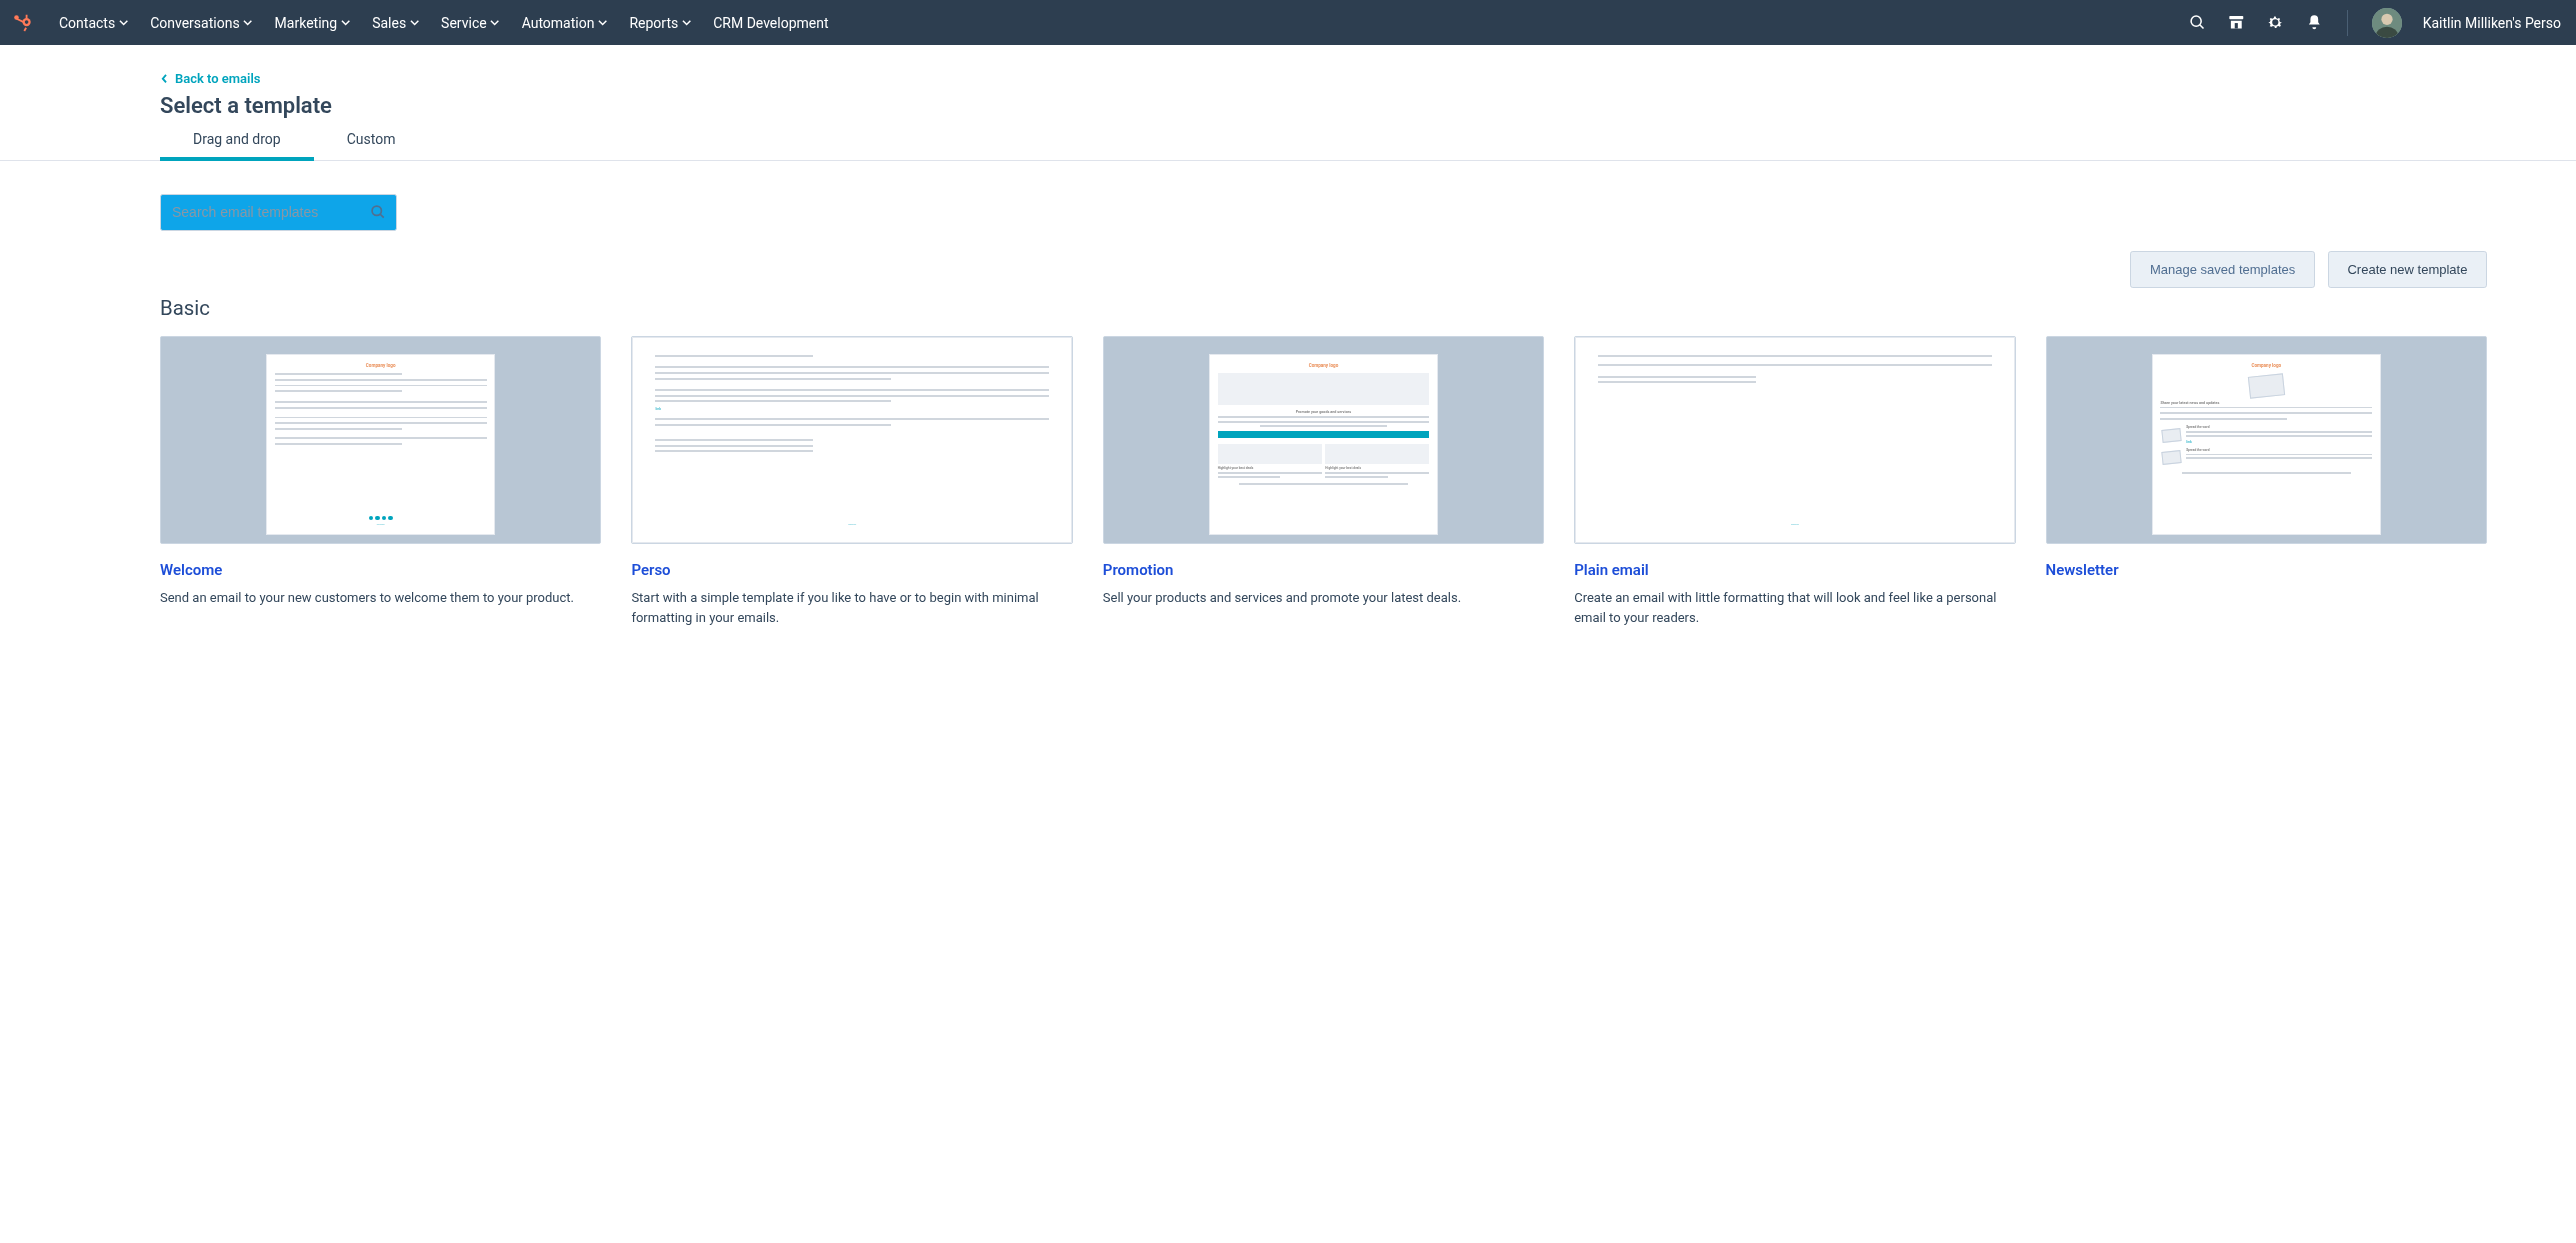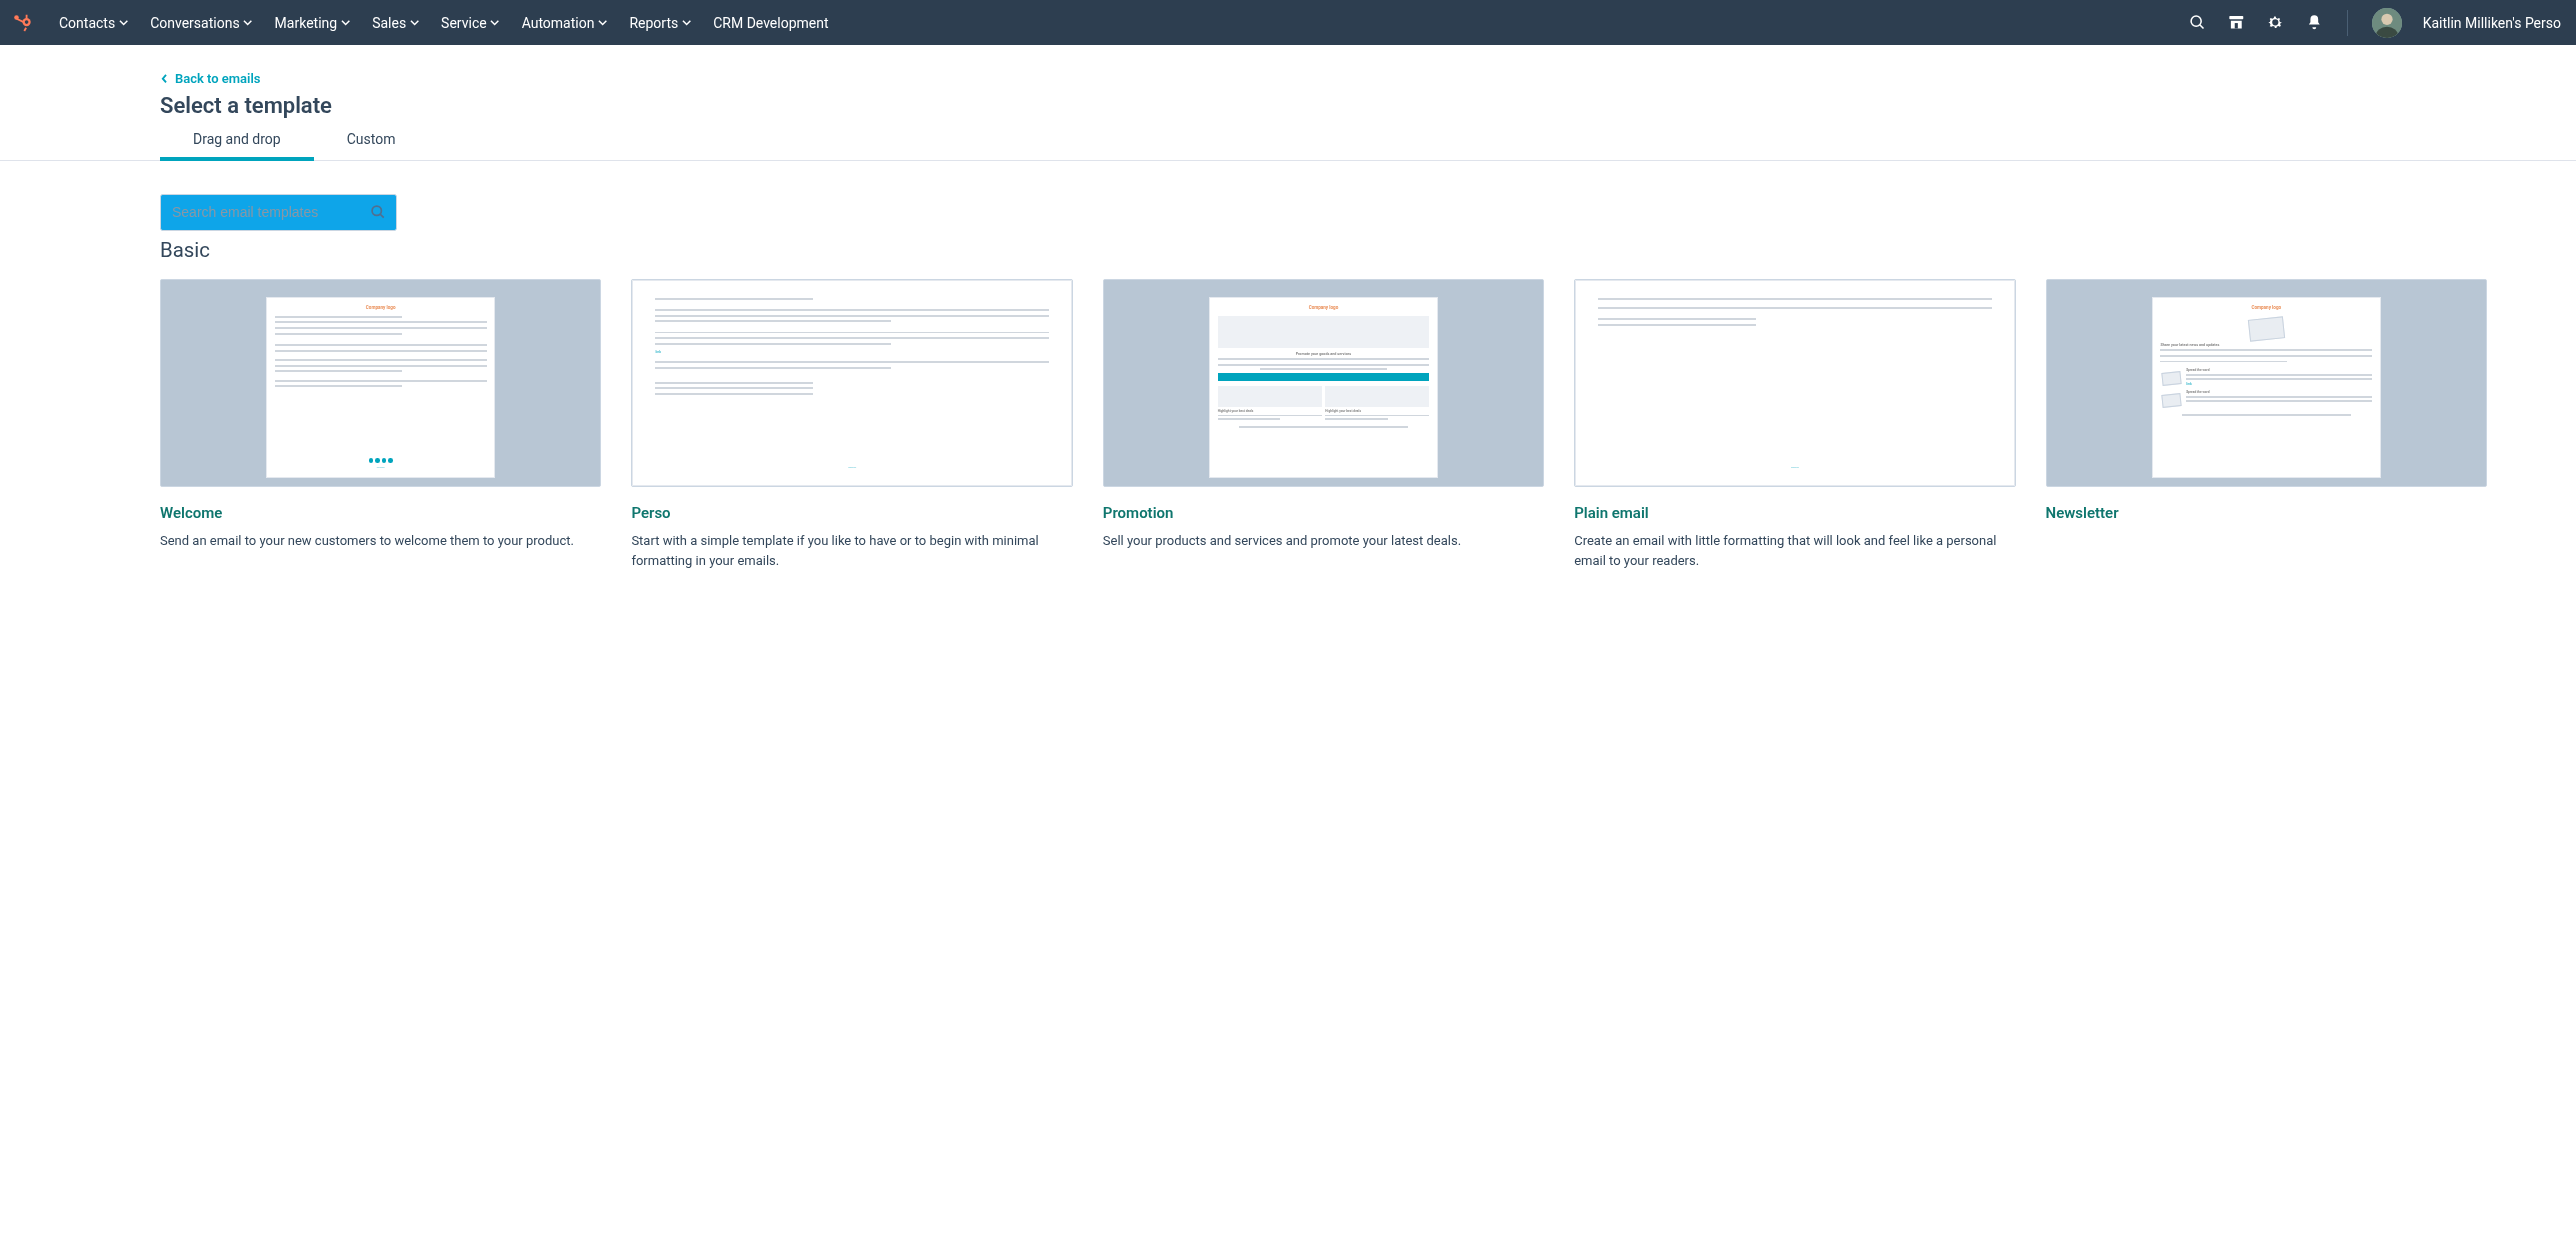--- a/index.html
+++ b/index.html
@@ -43,21 +43,21 @@
   .section-title { font-size: 20.4px; font-weight: 400; color: #33475b; margin-top: 7.4px; }
 
   .cards { display: grid; grid-template-columns: repeat(5, 1fr); gap: 30px; margin-top: 16.7px; }
   .card { cursor: pointer; }
   .thumb { border: 0.9px solid #cbd6e2; height: 208px; background: #b8c6d4; display: flex; align-items: center; justify-content: center; position: relative; overflow: hidden; border-radius: 1.9px; }
   .paper { background: #fff; width: 52%; height: 88%; margin-top: 9.3px; border: 0.9px solid #e5e9ef; position: relative; padding: 7.4px; font-size: 3.7px; color: #888; display:flex; flex-direction:column; }
   .paper.full { width: 100%; height: 100%; margin-top:0; padding: 15px 22px; background:#fff; font-size:4.6px; }
   .logo-text { color: #ea8f59; font-size: 4.6px; text-align:center; font-weight:700; margin-bottom:3.7px; }
   .grey-block { background:#eef1f5; margin:1.9px 0; }
   .teal-btn { background:#00a4bd; height:7.4px; margin:3.7px 0; }
-  .card-title { font-size: 15px; font-weight: 600; margin-top: 16.7px; color: #0f766e; }
+  .card-title { font-size: 15px; font-weight: 600; margin-top: 16.7px; color: #1d4ed8; }
   .card-desc { font-size: 13px; color: #33475b; margin-top: 9.3px; line-height: 1.55; }
   .iso-box { width:35px; height:22px; background:#e9edf2; border:0.9px solid #c9d3df; margin:3.7px auto; transform: skewY(-6deg) skewX(6deg); }
   .iso-small { width:18.6px; height:13px; }
   .flex-c { display:flex; gap:3.7px; }
   .col { flex:1; }
   .line { height:1.9px; background:#d0d6dd; margin:1.9px 0; }
   .line.short { width:60%; }
   .line.mini { width:40%; }
   .teal-link { color:#00a4bd; font-size:3.7px; margin-top:2.8px; }
   .social-dots { display:flex; gap:1.9px; justify-content:center; margin-top:5.6px; }
@@ -185,20 +185,24 @@
       <input type="text" placeholder="Search email templates" style="">
       <span class="search-icon">
         <svg viewBox="0 0 24 24" fill="none" stroke="#516f90" stroke-width="2.2">
             <circle cx="10" cy="10" r="6"></circle>
             <line x1="19" y1="19" x2="14.5" y2="14.5"></line>
           </svg>
       </span>
     </div>
   </div>
 
+  <div class="actions-row">
+    <button class="btn muted">Manage saved templates</button>
+    <button class="btn secondary">Create new template</button>
+  </div>
 
   <h2 class="section-title">Basic</h2>
 
   <div class="cards">
 
     <div class="card">
       <div class="thumb">
         <div class="paper">
           <div class="logo-text">Company logo</div>
           <div class="line short"></div>

